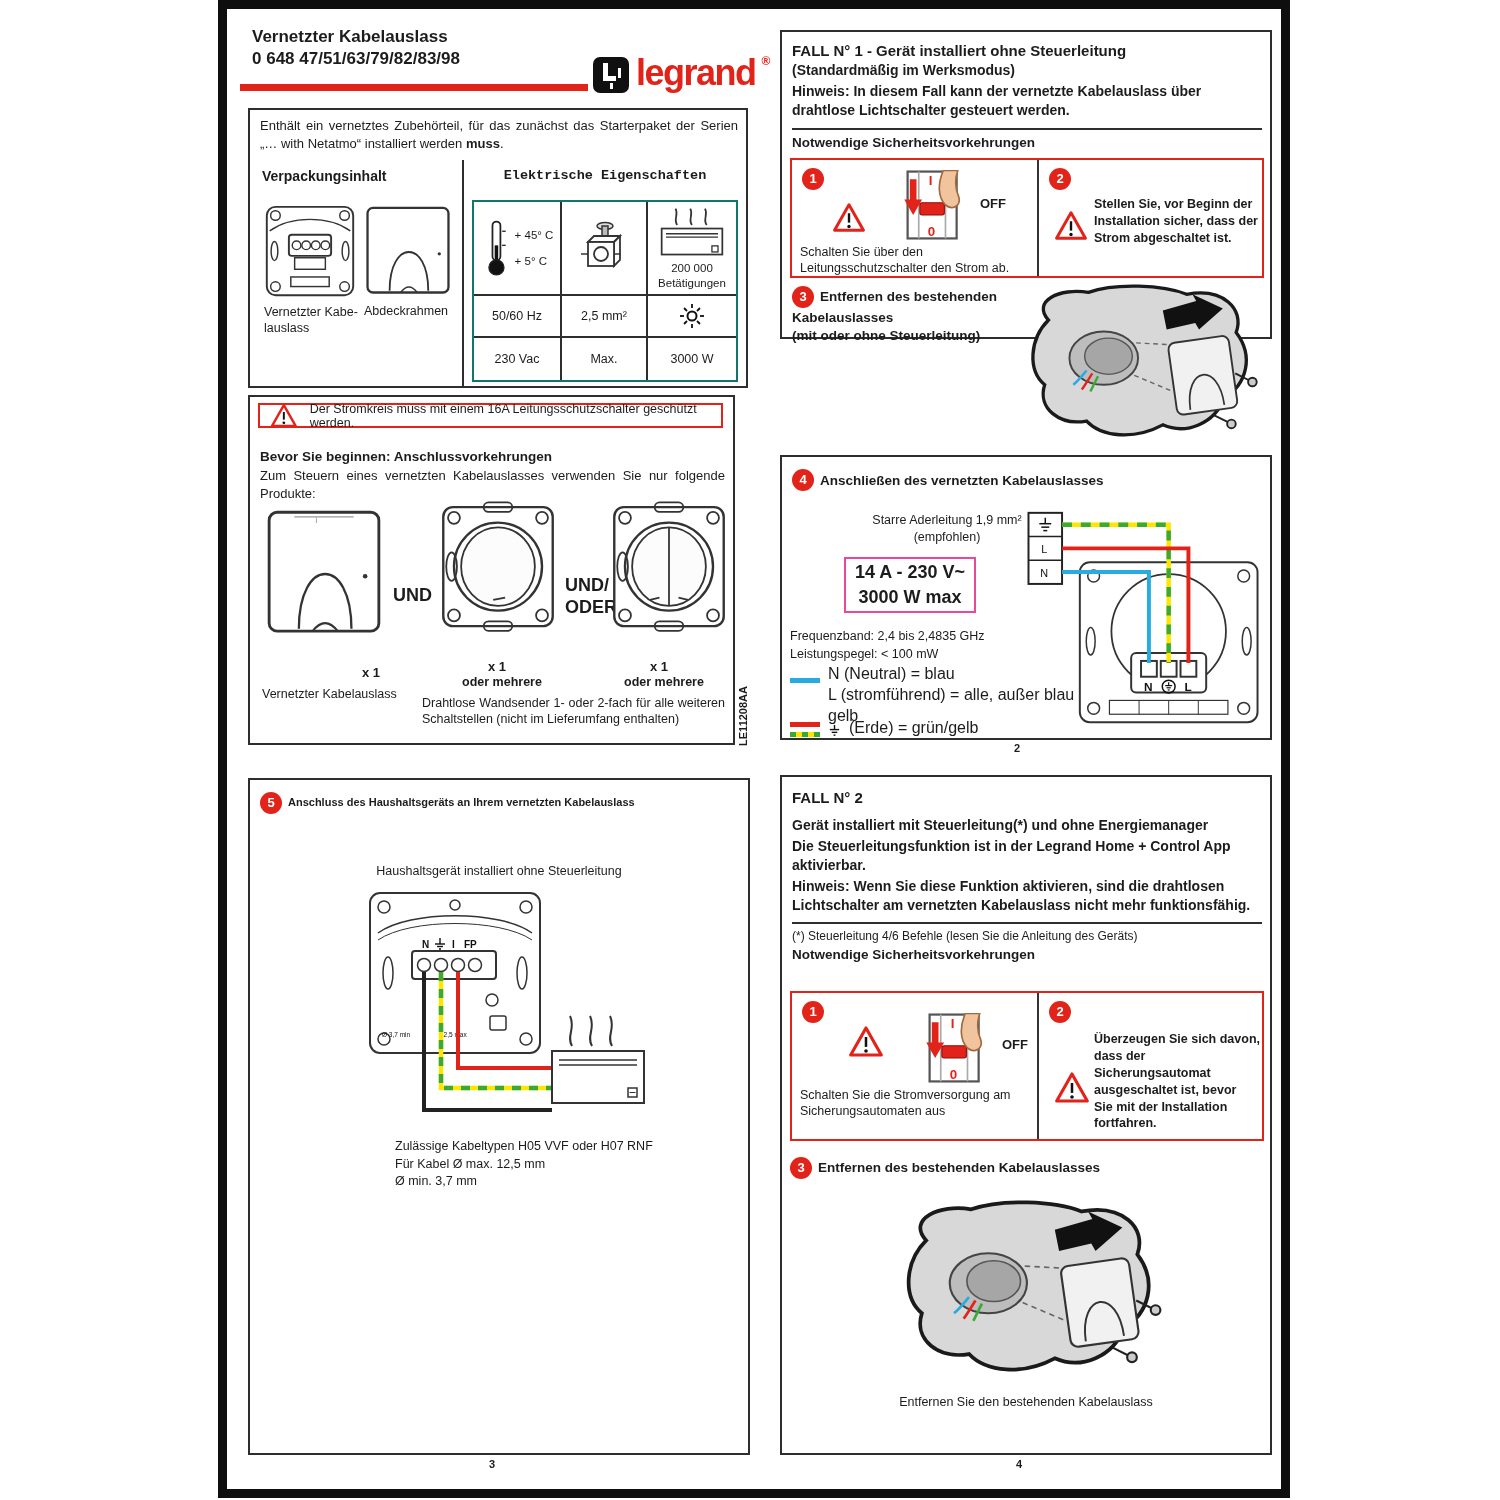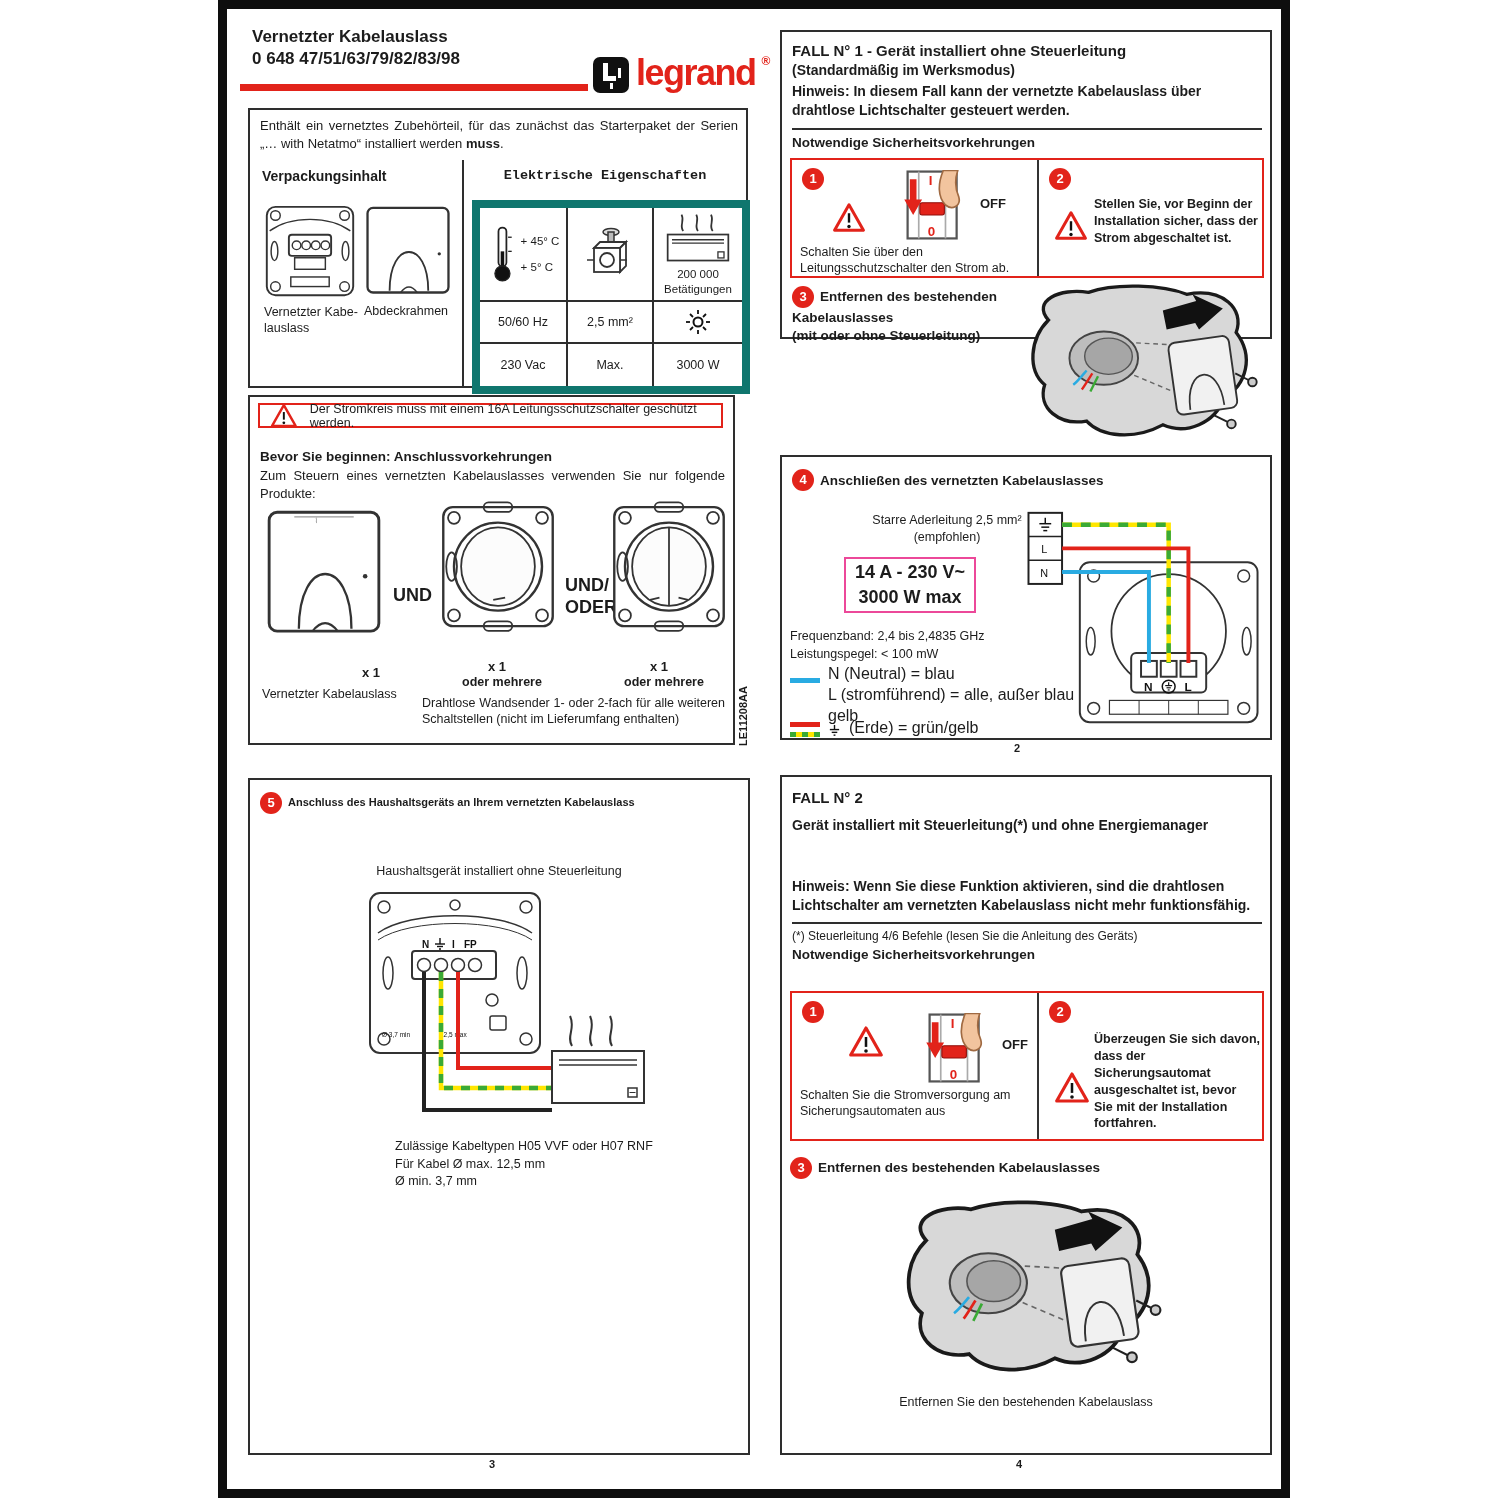--- a/index.html
+++ b/index.html
@@ -17,21 +17,21 @@
   .redbox{position:absolute;border:2px solid var(--red);box-sizing:border-box;background:#fff;}
   .vline{position:absolute;background:#2e2e2e;}
   .hline{position:absolute;background:#2e2e2e;height:2px;}
   .pgnum{position:absolute;font-size:11px;font-weight:700;}
   .sw{display:inline-block;height:5px;width:30px;flex:0 0 30px;margin-top:6px;}
   .sw-n{background:var(--blue);}
   .sw-l{background:var(--red);}
   .sw-e{background:repeating-linear-gradient(90deg,var(--green) 0 6px,var(--yellow) 6px 12px);}
   .legrow{position:absolute;display:flex;gap:8px;font-size:16px;align-items:flex-end;}
   .etable{position:absolute;display:grid;grid-template-columns:88px 86px 88px;grid-template-rows:94px 42px 42px;
-          border:8px solid #0f766e;box-sizing:content-box;}
+          border:2px solid #0f766e;box-sizing:content-box;}
   .etable>div{border-right:2px solid #2e2e2e;border-bottom:2px solid #2e2e2e;display:flex;align-items:center;
           justify-content:center;flex-direction:column;font-size:12.5px;text-align:center;box-sizing:border-box;}
   .etable>div.lastc{border-right:none;}
   .etable>div.lastr{border-bottom:none;}
   .brand{display:flex;align-items:flex-start;gap:6px;}
   .brandtxt{color:var(--red);font-weight:700;font-size:36px;letter-spacing:-1.5px;line-height:34px;}
   .reg{color:var(--red);font-size:12px;font-weight:700;line-height:10px;}
   svg text{font-family:"Liberation Sans",sans-serif;}
 </style>
 </head>
@@ -347,21 +347,21 @@
         <line x1="204" y1="142" x2="220" y2="150"></line>
           <circle cx="222" cy="151" r="4.5" fill="#ccc"></circle>
       </g>
       <polygon points="150,32 185,22 181,15 213,30 188,52 184,45 154,52" fill="#111"></polygon>
     </svg>
   </div>
 
   <div class="panel" style="left:780px;top:455px;width:492px;height:285px;">
     <div class="abs rc" style="left:10px;top:12px;">4</div>
     <div class="abs b" style="left:38px;top:16px;font-size:13.5px;">Anschließen des vernetzten Kabelauslasses</div>
-    <div class="abs pl" style="left:40px;top:55px;width:250px;text-align:center;font-size:12.5px;line-height:1.35;">Starre Aderleitung 2,5 mm²
+    <div class="abs pl" style="left:40px;top:55px;width:250px;text-align:center;font-size:12.5px;line-height:1.35;">Starre Aderleitung 1,9 mm²
 (empfohlen)</div>
     <div class="abs b pl" style="left:62px;top:100px;width:128px;height:52px;border:2px solid #ec4899;display:flex;align-items:center;justify-content:center;text-align:center;font-size:18px;line-height:1.4;">14 A - 230 V~
 3000 W max</div>
     <div class="abs" style="left:8px;top:172px;font-size:12.5px;">Frequenzband: 2,4 bis 2,4835 GHz</div>
     <div class="abs" style="left:8px;top:190px;font-size:12.5px;">Leistungspegel: &lt; 100 mW</div>
 
     <div class="legrow" style="left:8px;top:208px;">
       <span class="sw sw-n"></span>
       <span>N (Neutral) = blau</span>
     </div>
@@ -432,20 +432,22 @@
       <polyline points="42,24 150,24 150,164" fill="none" stroke="var(--green)" stroke-width="4.5" stroke-dasharray="10,9"></polyline>
       <polyline points="42,48 170,48 170,164" fill="none" stroke="var(--red)" stroke-width="4"></polyline>
       <polyline points="42,72 130,72 130,164" fill="none" stroke="var(--blue)" stroke-width="4"></polyline>
     </svg>
   </div>
   <div class="pgnum" style="left:1014px;top:742px;">2</div>
 
   <div class="panel" style="left:780px;top:775px;width:492px;height:680px;">
     <div class="abs b" style="left:10px;top:12px;font-size:15px;">FALL N° 2</div>
     <div class="abs b" style="left:10px;top:40px;font-size:14px;">Gerät installiert mit Steuerleitung(*) und ohne Energiemanager</div>
+    <div class="abs b pl" style="left:10px;top:60px;font-size:14px;line-height:1.35;">Die Steuerleitungsfunktion ist in der Legrand Home + Control App
+aktivierbar.</div>
     <div class="abs b pl" style="left:10px;top:100px;font-size:14px;line-height:1.35;">Hinweis: Wenn Sie diese Funktion aktivieren, sind die drahtlosen
 Lichtschalter am vernetzten Kabelauslass nicht mehr funktionsfähig.</div>
     <div class="hline" style="left:10px;top:145px;width:470px;"></div>
     <div class="abs" style="left:10px;top:152px;font-size:12px;">(*) Steuerleitung 4/6 Befehle (lesen Sie die Anleitung des Geräts)</div>
     <div class="abs b" style="left:10px;top:170px;font-size:13.5px;">Notwendige Sicherheitsvorkehrungen</div>
 
     <div class="redbox" style="left:8px;top:214px;width:474px;height:150px;">
       <div class="abs rc" style="left:10px;top:8px;">1</div>
       <svg class="abs" style="left:56px;top:32px;" width="36" height="33" viewBox="0 0 40 36">
         <path d="M20,3 L37,33 L3,33 Z" fill="#fff" stroke="var(--red)" stroke-width="3.5" stroke-linejoin="round"></path>

